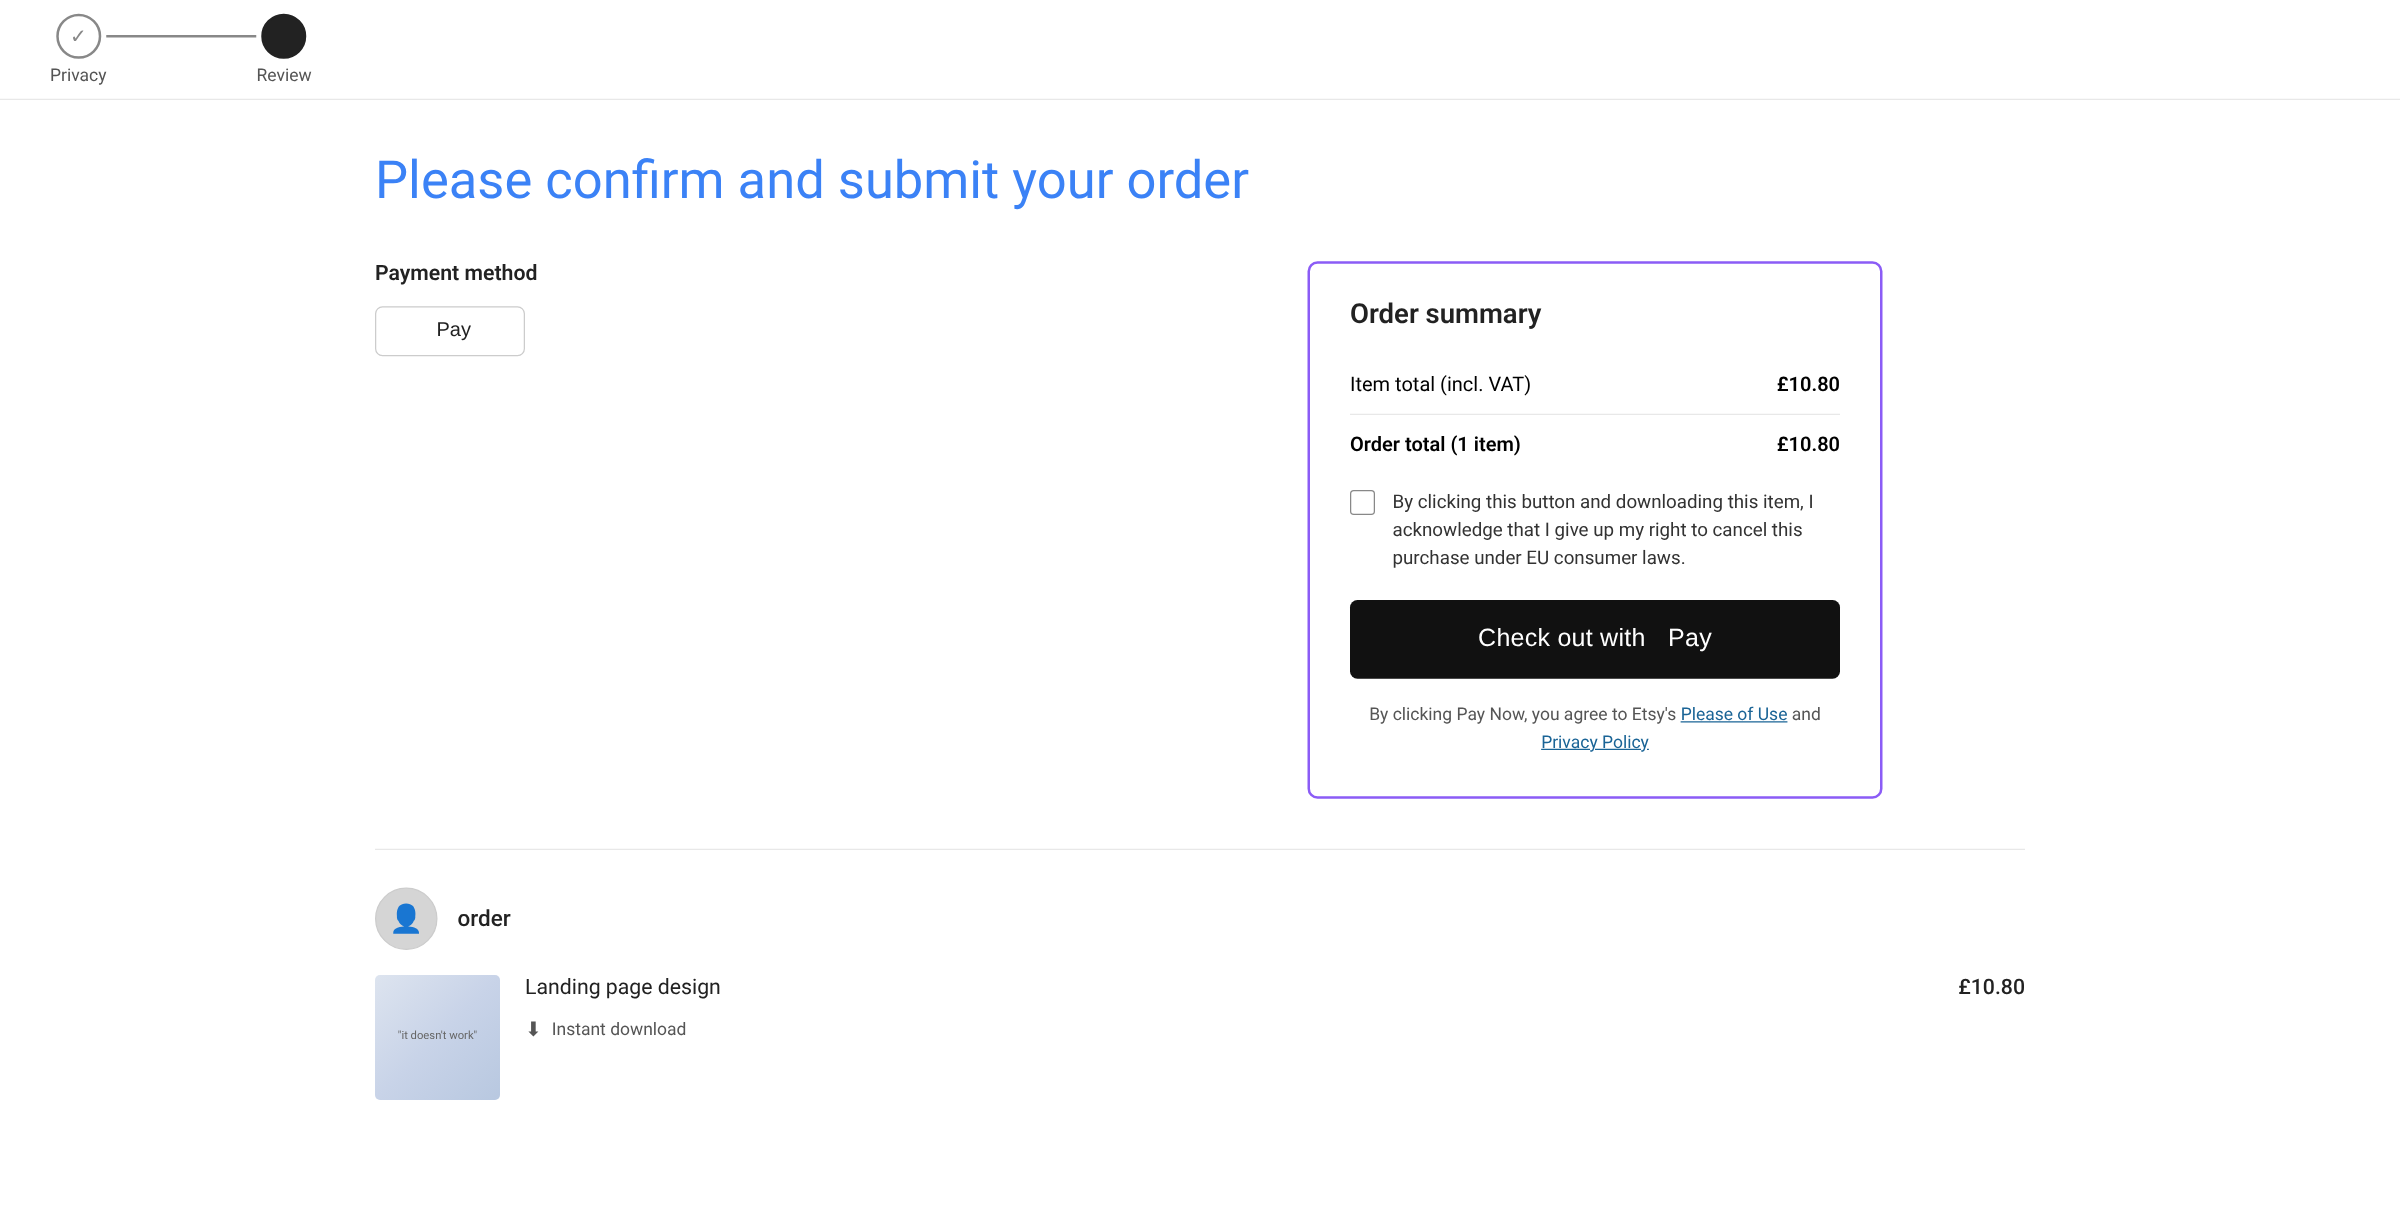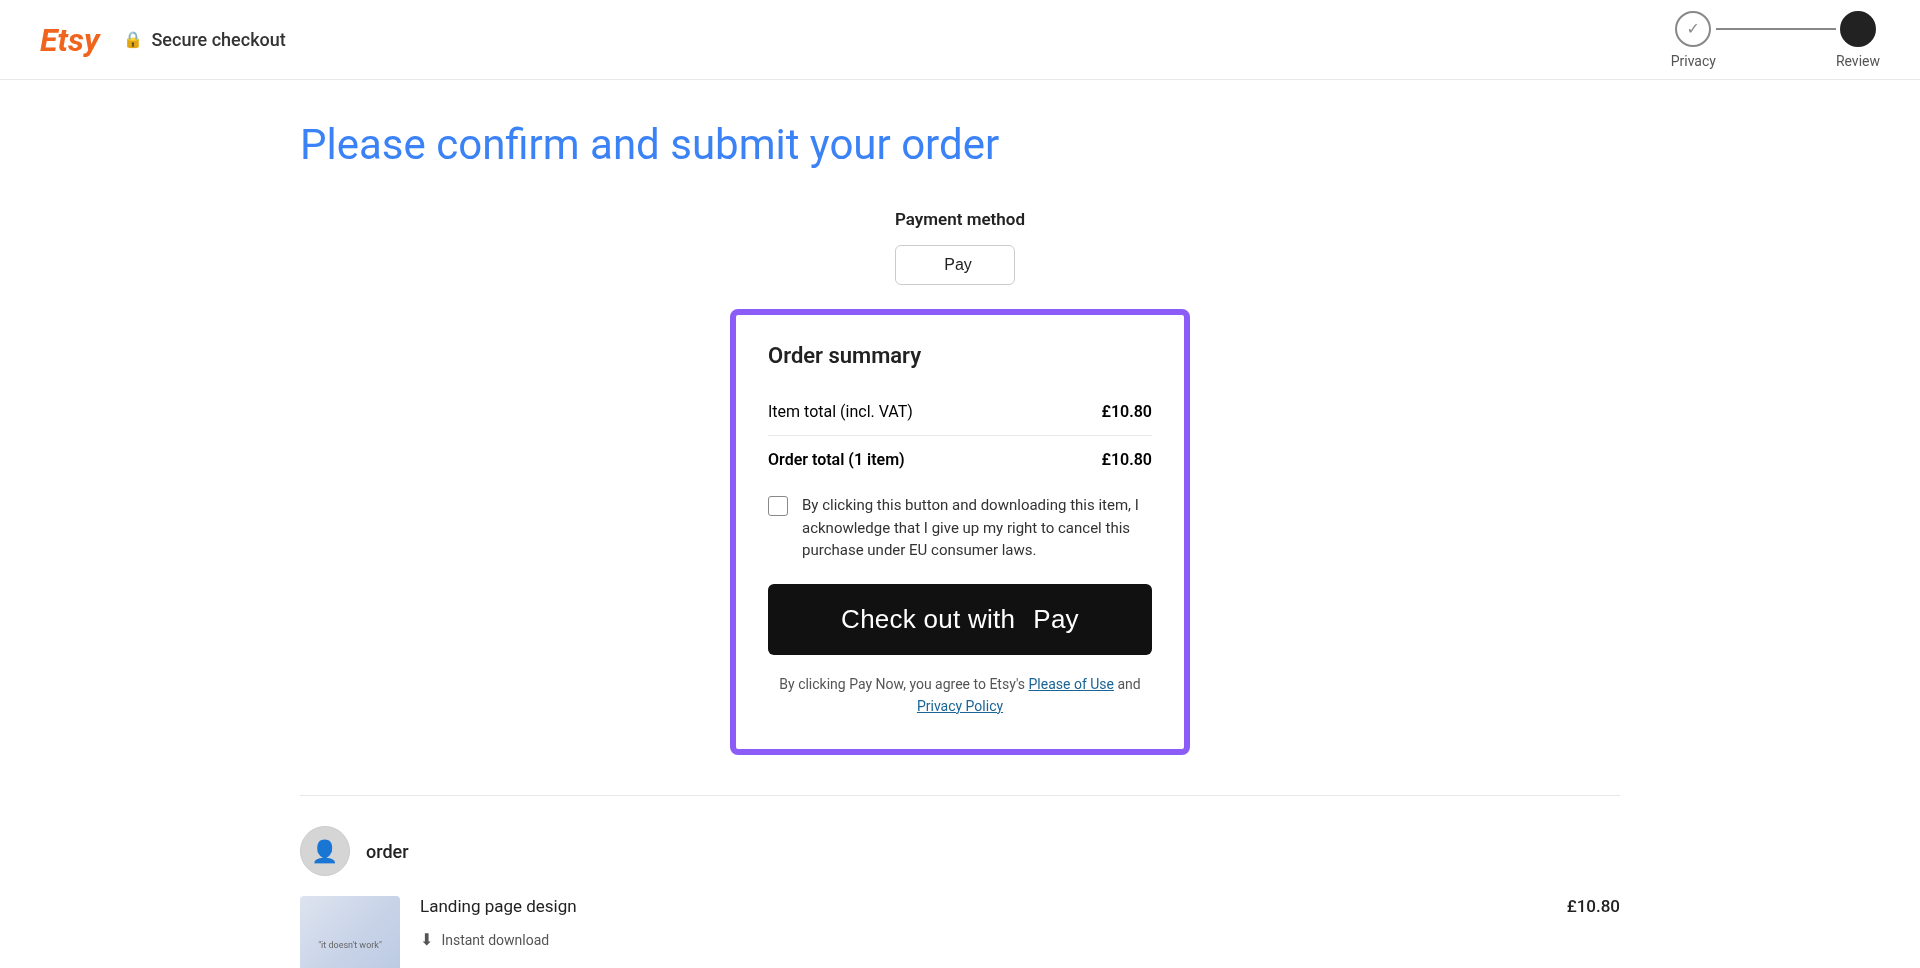--- a/index.html
+++ b/index.html
@@ -89,23 +89,22 @@
     .page-title {
       font-size: 42px;
       font-weight: 400;
       color: #3b82f6;
       margin-bottom: 40px;
     }
 
     
     .content-layout {
       display: flex;
-      gap: 24px;
-      align-items: center;
-      flex-direction: column;
+      gap: 46px;
+      align-items: flex-start;
     }
     .left-column {
       flex: 1;
       max-width: 700px;
     }
     .right-column {
       width: 460px;
       flex-shrink: 0;
     }
 
@@ -129,21 +128,21 @@
       color: #222;
       cursor: pointer;
       min-width: 120px;
     }
     .applepay-logo {
       font-size: 16px;
     }
 
     
     .order-summary-card {
-      border: 6px solid #8b5cf6;
+      border: 2px solid #8b5cf6;
       border-radius: 8px;
       padding: 28px 32px 32px;
       background: #fff;
     }
     .order-summary-title {
       font-size: 22px;
       font-weight: 600;
       margin-bottom: 20px;
       color: #222;
     }
@@ -191,21 +190,21 @@
     }
 
     
     .checkout-btn {
       width: 100%;
       background: #111;
       color: #fff;
       border: none;
       border-radius: 6px;
       padding: 20px;
-      font-size: 26px;
+      font-size: 20px;
       font-weight: 500;
       cursor: pointer;
       display: flex;
       align-items: center;
       justify-content: center;
       gap: 8px;
       letter-spacing: 0.01em;
     }
 
     .apple-logo-white {
@@ -312,27 +311,20 @@
     .product-price {
       font-size: 17px;
       font-weight: 500;
       color: #222;
     }
   </style>
 </head>
 <body>
 
 <header class="header">
-  <div class="header-left">
-    <div class="etsy-logo">Etsy</div>
-    <div class="secure-checkout">
-      <span class="lock-icon">🔒</span>
-      <span>Secure checkout</span>
-    </div>
-  </div>
   <div class="progress-steps">
     <div class="step">
       <div class="step-circle completed">✓</div>
       <span class="step-label">Privacy</span>
     </div>
     <div class="step-line"></div>
     <div class="step">
       <div class="step-circle active"></div>
       <span class="step-label">Review</span>
     </div>

